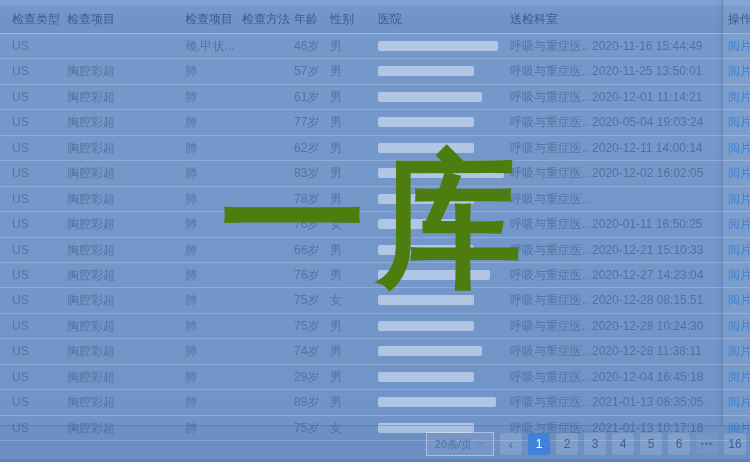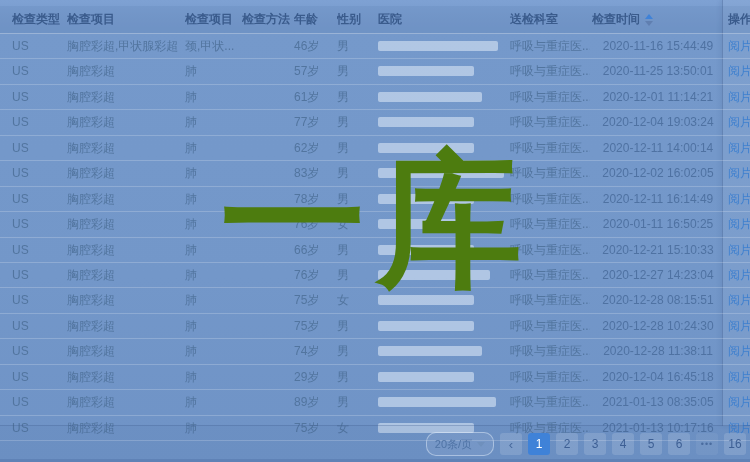--- a/index.html
+++ b/index.html
@@ -9,44 +9,44 @@
     background:linear-gradient(180deg,#7ea1d3 0%,#7599cb 6%,#7397c9 60%,#6f93c6 100%);
   }
   
   .thead{
     position:absolute;left:0;top:6px;height:27px;width:750px;
     background:rgba(25,50,105,0.06);
     border-bottom:1px solid rgba(255,255,255,0.30);
   }
   .hcell{
     position:absolute;top:0;height:27px;line-height:27px;
-    font-size:12px;font-weight:700;color:#3a5b8c;white-space:nowrap;overflow:hidden;
+    font-size:12px;font-weight:400;color:#3a5b8c;white-space:nowrap;overflow:hidden;
   }
   
   .tbody{position:absolute;left:0;top:34px;width:594px;}
   .trow{
     position:relative;height:24.45px;width:750px;
     border-bottom:1px solid rgba(255,255,255,0.20);
   }
   .cell{
     position:absolute;top:0;height:24.45px;line-height:24.45px;
     font-size:12px;color:#52759f;white-space:nowrap;overflow:hidden;
   }
   .c-type{left:12px;width:50px}
   .c-item{left:67px;width:114px}
   .c-organ{left:185px;width:54px}
   .c-method{left:242px;width:48px}
   .c-age{left:294px;width:40px}
-  .c-gender{left:337px;width:36px}
+  .c-gender{left:330px;width:36px}
   .c-hospital{left:378px;width:128px}
   .c-dept{left:510px;width:80px}
   .c-time{left:592px;width:132px}
   .c-op{left:728px;width:26px}
   .link{color:#3f80cf;cursor:pointer;}
-  .time-cell{color:#4f72a2;text-align:center;}
+  .time-cell{color:#4f72a2;}
   
   .redact{
     position:absolute;top:7px;left:0;height:10px;width:96px;
     background:rgba(225,236,250,0.55);border-radius:2px;
   }
   .trow:nth-child(1) .redact{width:120px}
   .trow:nth-child(3) .redact{width:104px}
   .trow:nth-child(6) .redact{width:126px}
   .trow:nth-child(8) .redact{width:88px}
   .trow:nth-child(10) .redact{width:112px}
@@ -74,21 +74,21 @@
   
   .pagebar{
     position:absolute;left:0;right:0;bottom:0;height:36px;
     border-top:1px solid rgba(62,92,142,0.30);
     background:rgba(10,35,80,0.03);
   }
   .pag{
     position:absolute;right:4px;bottom:6px;display:flex;align-items:center;gap:6px;
   }
   .size-select{
-    box-sizing:border-box;width:68px;height:24px;border-radius:10px;
+    box-sizing:border-box;width:68px;height:24px;border-radius:0;
     border:1px solid rgba(235,243,255,0.45);background:rgba(255,255,255,0.07);
     display:flex;align-items:center;justify-content:center;gap:5px;
     font-size:11px;color:#4f73a5;cursor:pointer;
   }
   .chev-down{width:0;height:0;border-left:4px solid transparent;border-right:4px solid transparent;border-top:5px solid #6f90bd;}
   .pg{
     box-sizing:border-box;min-width:22px;height:22px;border:none;border-radius:3px;
     background:rgba(255,255,255,0.14);color:#3d5f94;font-size:12px;
     display:flex;align-items:center;justify-content:center;cursor:pointer;padding:0 3px;
     font-family:inherit;
@@ -105,33 +105,26 @@
 
 <div class="thead">
   <div class="hcell c-type">检查类型</div>
   <div class="hcell c-item">检查项目</div>
   <div class="hcell c-organ">检查项目</div>
   <div class="hcell c-method">检查方法</div>
   <div class="hcell c-age">年龄</div>
   <div class="hcell c-gender">性别</div>
   <div class="hcell c-hospital">医院</div>
   <div class="hcell c-dept">送检科室</div>
-  <div class="hcell c-time">
-    <span>检查时间</span><span class="sort">
-        <i class="up"></i>
-        <i class="down"></i>
-      </span>
-  </div>
   <div class="hcell c-op">操作</div>
 </div>
 
 <div class="tbody">
   <div class="trow">
     <div class="cell c-type">US</div>
-    <div class="cell c-item">胸腔彩超,甲状腺彩超</div>
     <div class="cell c-organ">颈,甲状...</div>
     <div class="cell c-method"></div>
     <div class="cell c-age">46岁</div>
     <div class="cell c-gender">男</div>
     <div class="cell c-hospital">
         <span class="redact"></span>
       </div>
     <div class="cell c-dept">呼吸与重症医...</div>
     <div class="cell c-time time-cell">2020-11-16 15:44:49</div>
     <div class="cell c-op link">阅片</div>
@@ -171,21 +164,21 @@
     <div class="cell c-type">US</div>
     <div class="cell c-item">胸腔彩超</div>
     <div class="cell c-organ">肺</div>
     <div class="cell c-method"></div>
     <div class="cell c-age">77岁</div>
     <div class="cell c-gender">男</div>
     <div class="cell c-hospital">
         <span class="redact"></span>
       </div>
     <div class="cell c-dept">呼吸与重症医...</div>
-    <div class="cell c-time time-cell">2020-12-04 19:03:24</div>
+    <div class="cell c-time time-cell">2020-05-04 19:03:24</div>
     <div class="cell c-op link">阅片</div>
   </div>
 
   <div class="trow">
     <div class="cell c-type">US</div>
     <div class="cell c-item">胸腔彩超</div>
     <div class="cell c-organ">肺</div>
     <div class="cell c-method"></div>
     <div class="cell c-age">62岁</div>
     <div class="cell c-gender">男</div>
@@ -216,21 +209,20 @@
     <div class="cell c-type">US</div>
     <div class="cell c-item">胸腔彩超</div>
     <div class="cell c-organ">肺</div>
     <div class="cell c-method"></div>
     <div class="cell c-age">78岁</div>
     <div class="cell c-gender">男</div>
     <div class="cell c-hospital">
         <span class="redact"></span>
       </div>
     <div class="cell c-dept">呼吸与重症医...</div>
-    <div class="cell c-time time-cell">2020-12-11 16:14:49</div>
     <div class="cell c-op link">阅片</div>
   </div>
 
   <div class="trow">
     <div class="cell c-type">US</div>
     <div class="cell c-item">胸腔彩超</div>
     <div class="cell c-organ">肺</div>
     <div class="cell c-method"></div>
     <div class="cell c-age">76岁</div>
     <div class="cell c-gender">女</div>

